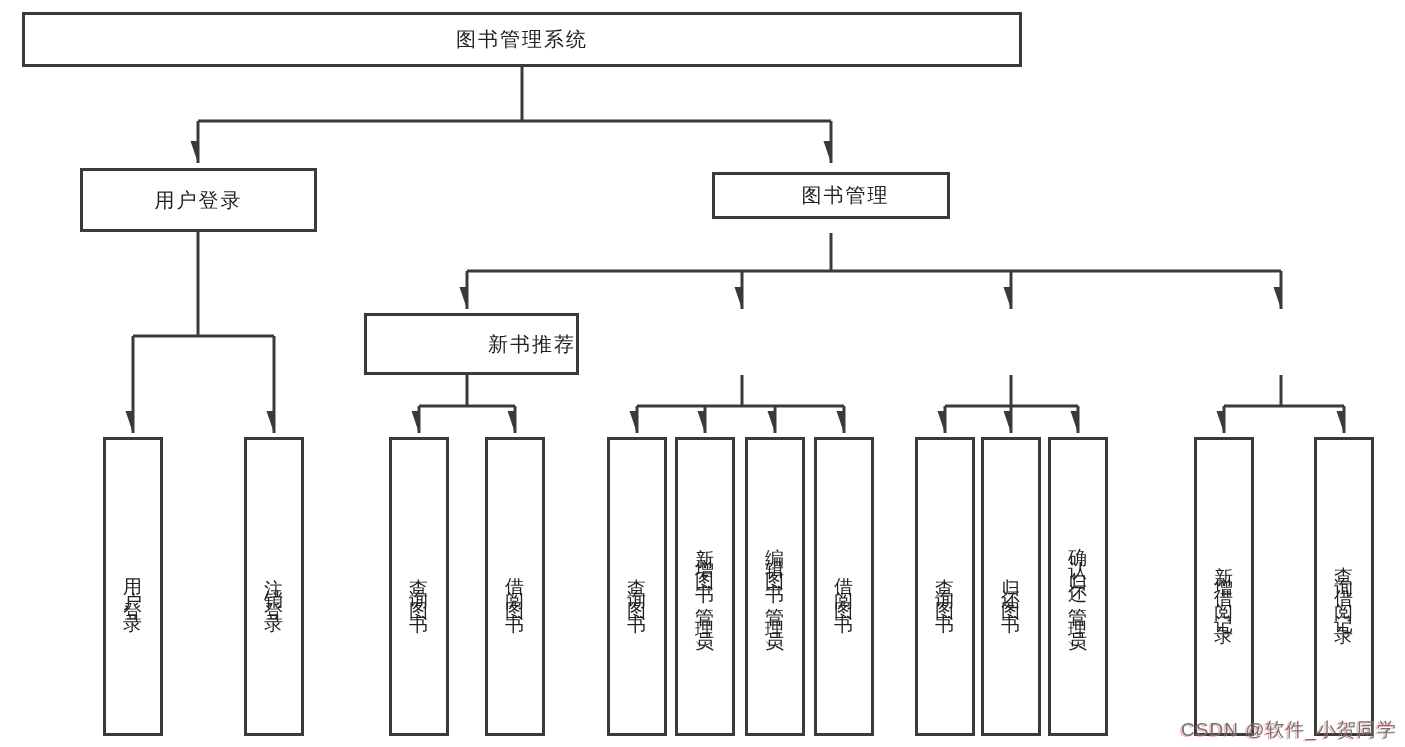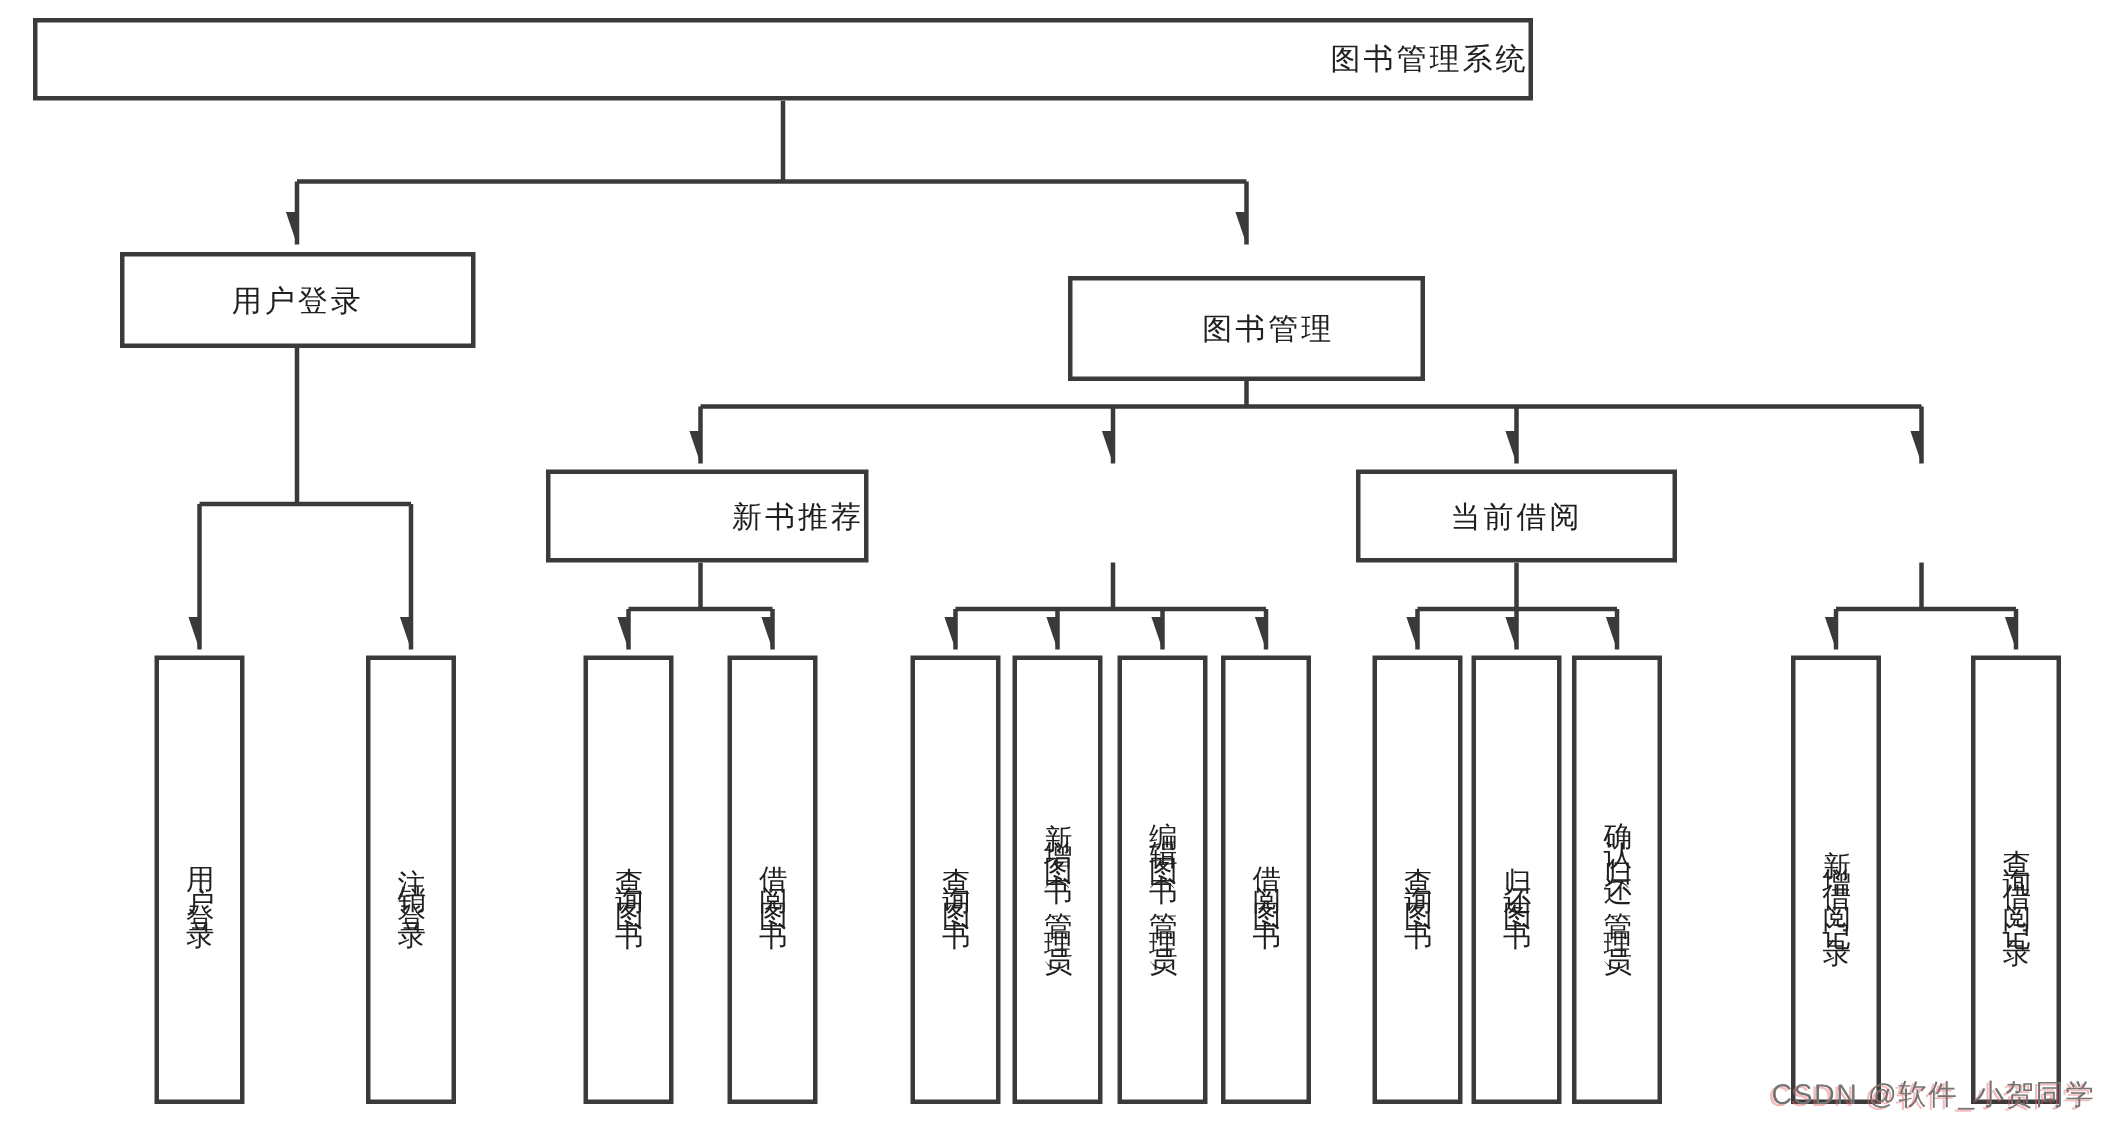--- a/index.html
+++ b/index.html
@@ -108,36 +108,33 @@
       <path d="M1011,406 V433" marker-end="url(#ah)"></path>
       <path d="M1078,406 V433" marker-end="url(#ah)"></path>
 
       <path d="M1281,375 V406"></path>
       <path d="M1224,406 H1344"></path>
       <path d="M1224,406 V433" marker-end="url(#ah)"></path>
       <path d="M1344,406 V433" marker-end="url(#ah)"></path>
     </g>
   </svg>
 
-  <div class="node hnode" style="left:22px; top:12px; width:1000px; height:55px;justify-content:flex-end;">
+  <div class="node hnode" style="left:22px; top:12px; width:1000px; height:55px;">
     <span>图书管理系统</span>
   </div>
 
   <div class="node hnode" style="left:80px; top:168px; width:237px; height:64px;">
     <span>用户登录</span>
   </div>
-  <div class="node hnode" style="left:712px; top:184px; width:238px; height:70px;padding-left:29px;">
+  <div class="node hnode" style="left:712px; top:172px; width:238px; height:47px;padding-left:29px;">
     <span>图书管理</span>
   </div>
 
   <div class="node hnode lvl3" style="left:364px;justify-content:flex-end;">
     <span>新书推荐</span>
-  </div>
-  <div class="node hnode lvl3" style="left:904px; width:214px;">
-    <span>当前借阅</span>
   </div>
 
   <div class="node leaf" style="left:103px;">
     <span>用户登录</span>
   </div>
   <div class="node leaf" style="left:244px;">
     <span>注销登录</span>
   </div>
 
   <div class="node leaf" style="left:389px;">

